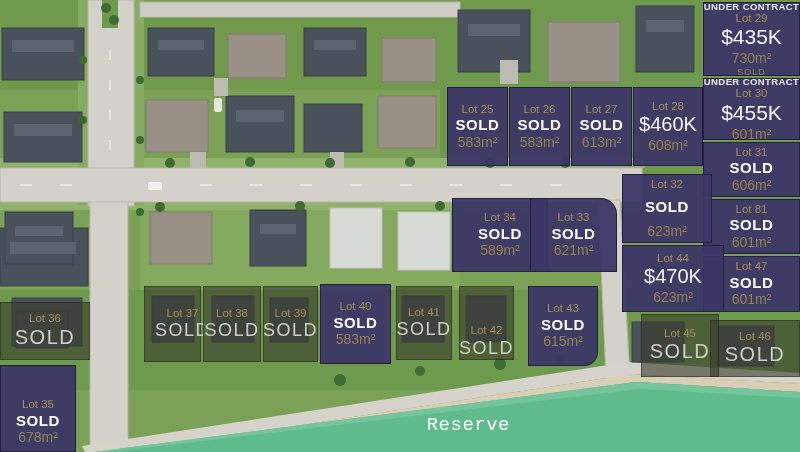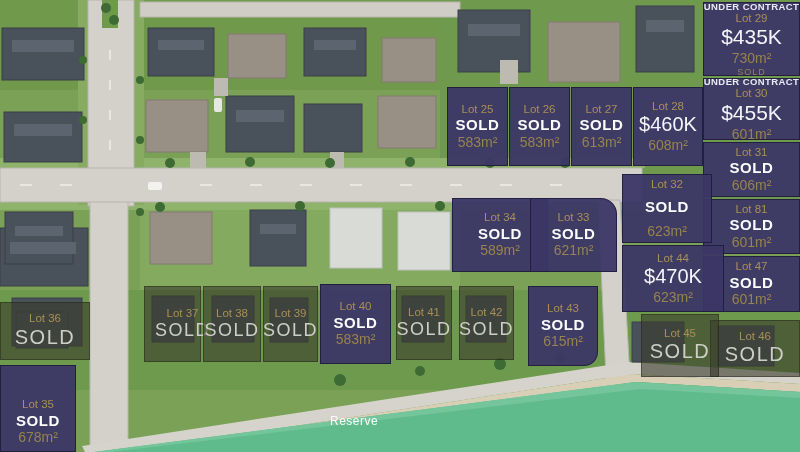--- a/index.html
+++ b/index.html
@@ -18,22 +18,22 @@
   .lot.olive .status{font-size:18px;font-weight:400;color:#cdcec6;letter-spacing:1.5px;}
   .lot.olive.big .status{font-size:20px;}
   .lot .price{font-size:20px;font-weight:400;color:#f5f4f9;white-space:nowrap;}
   .lot.has-banner .price{font-size:21px;}
   .lot .area{font-size:14px;color:#97834e;}
   .lot .note{font-size:9px;color:#97834e;letter-spacing:1px;}
   .lot.round-tr{border-top-right-radius:16px;}
   .lot.round-br{border-bottom-right-radius:14px;}
   .lot.align-top{justify-content:flex-start;padding-top:32px;}
   
-  #reserve-label{position:absolute;left:330px;top:414px;width:180px;text-align:left;
-       color:#fbfdfb;font-size:12px;letter-spacing:.5px;}
+  #reserve-label{position:absolute;left:330px;top:414px;width:180px;text-align:right;
+       color:#fbfdfb;font-size:19px;letter-spacing:.5px;font-family:Liberation Mono, monospace;}
 </style>
 </head>
 <body>
 
 <div id="stage">
 
   <svg id="aerial" viewBox="0 0 800 452" xmlns="http://www.w3.org/2000/svg" preserveAspectRatio="none">
 
     <rect x="0" y="0" width="800" height="452" fill="#7aa155"></rect>
     <rect x="0" y="0" width="800" height="90" fill="#70994c"></rect>
@@ -260,21 +260,21 @@
       </div>
       <div class="lot navy" style="left: 320px; top: 284px; width: 71px; height: 80px;">
         <div class="label">Lot 40</div>
         <div class="status">SOLD</div>
         <div class="area">583m²</div>
       </div>
       <div class="lot olive" style="left: 396px; top: 286px; width: 56px; height: 74px;">
         <div class="label">Lot 41</div>
         <div class="status">SOLD</div>
       </div>
-      <div class="lot olive" style="left: 459px; top: 286px; width: 55px; height: 74px;">
+      <div class="lot olive" style="left: 459px; top: 286px; width: 55px; height: 74px; justify-content: flex-end;">
         <div class="label">Lot 42</div>
         <div class="status">SOLD</div>
       </div>
       <div class="lot navy round-br" style="left: 528px; top: 286px; width: 70px; height: 80px;">
         <div class="label">Lot 43</div>
         <div class="status">SOLD</div>
         <div class="area">615m²</div>
       </div>
     </div>
 

